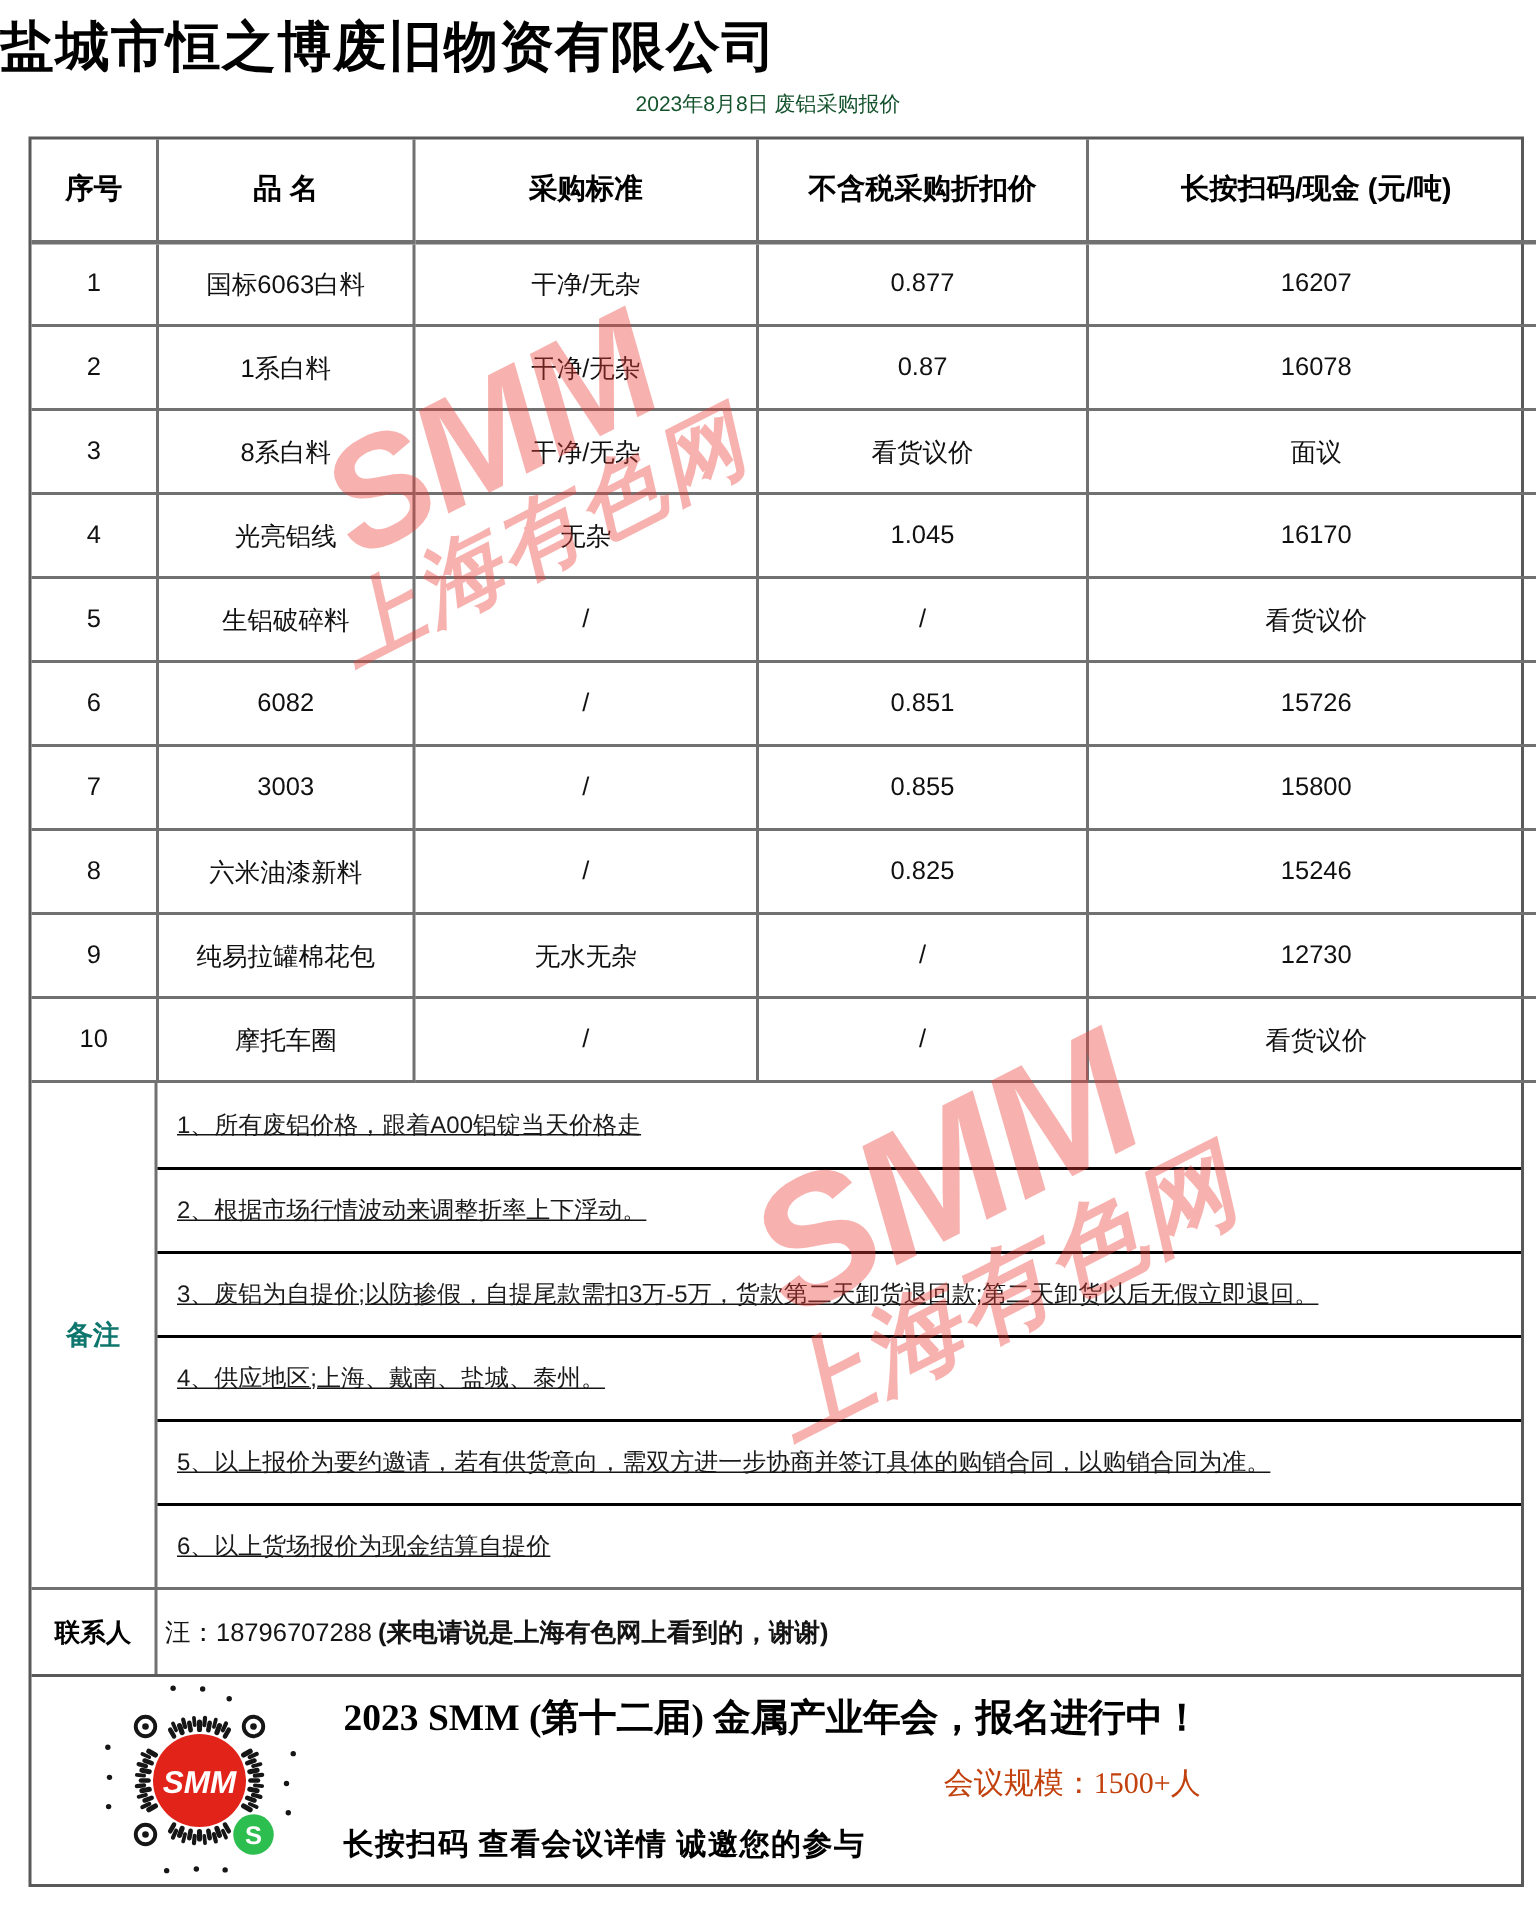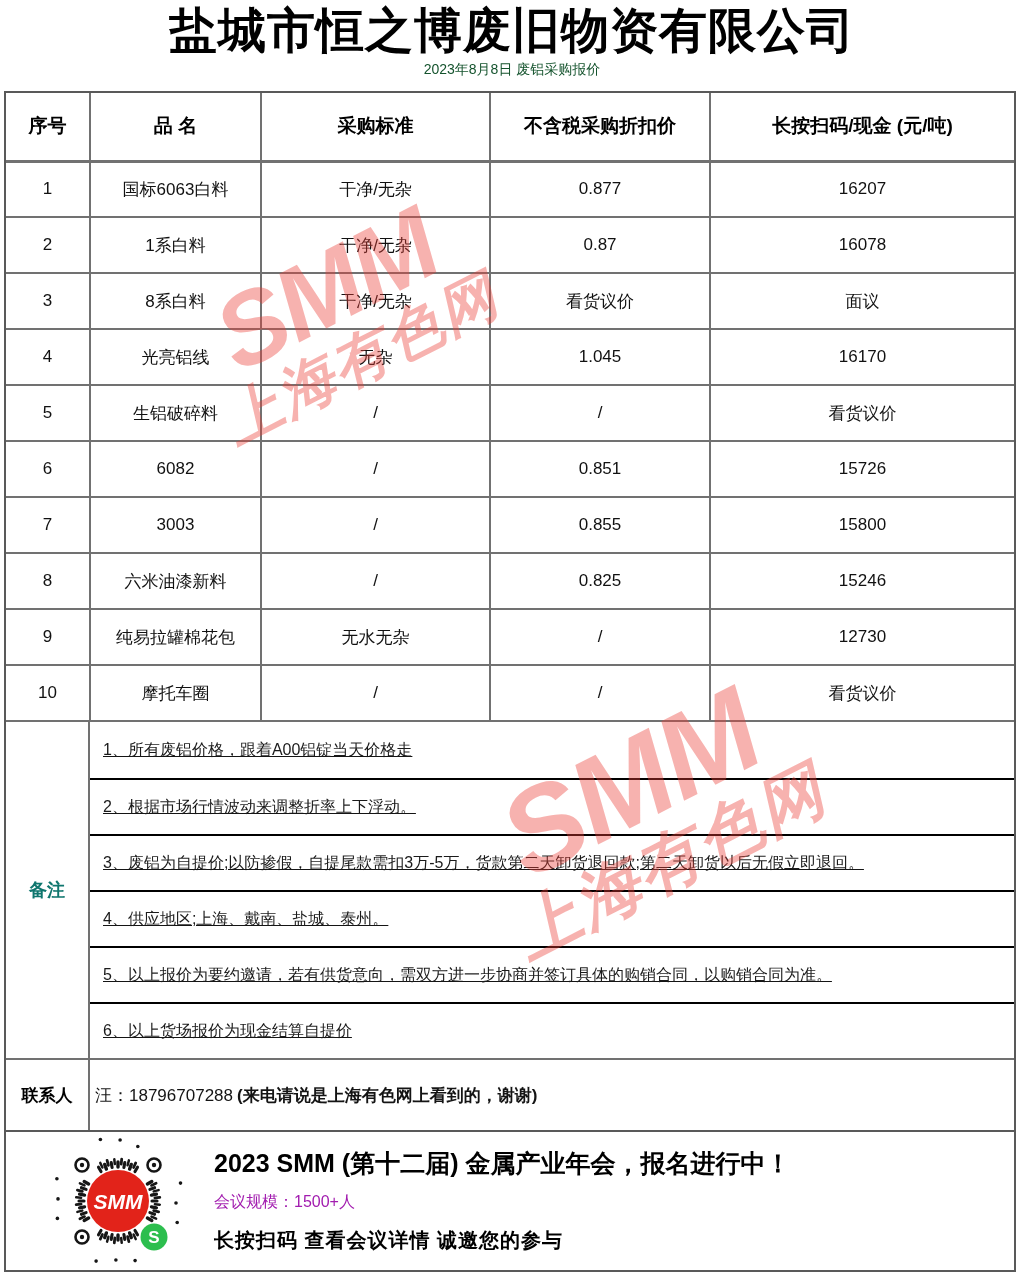--- a/index.html
+++ b/index.html
@@ -6,30 +6,30 @@
   html, body { background: #ffffff; }
   body {
     width: 1024px; height: 1281px;
     font-family: "Liberation Sans", "DejaVu Sans", sans-serif;
     color: #141414; position: relative; overflow: hidden;
   }
   .page { position: relative; width: 1024px; height: 1281px; padding-top: 8px; }
 
   
   .doc-title {
-    text-align: center; font-size: 48px; font-weight: 900;
+    text-align: left; font-size: 36px; font-weight: 900;
     letter-spacing: 1px; color: #000; line-height: 46px;
   }
   .doc-subtitle {
     text-align: center; font-size: 14px; color: #14532d; margin-top: 7px;
   }
 
   
   .sheet {
-    margin: 12px 8px 0 4px;
+    margin: 12px 8px 0 19px;
     border: 2px solid #595959;
     background: transparent;
   }
   table.quote { width: 100%; border-collapse: collapse; table-layout: fixed; }
   .quote th, .quote td {
     border: 2px solid #717171; text-align: center; vertical-align: middle;
     overflow: hidden; white-space: nowrap;
   }
   .quote th { height: 68px; font-size: 19px; font-weight: bold; color: #000; border-bottom-width: 3px; }
   .quote td { height: 56px; font-size: 17px; color: #111; }
@@ -48,35 +48,35 @@
   }
   .remarks-body { flex: 1 1 auto; text-decoration: underline; }
   .remark-row {
     height: 56px; display: flex; align-items: center;
     padding-left: 13px; font-size: 16px; color: #1a1a1a;
     border-top: 2px solid #000000; white-space: nowrap;
   }
   .remark-row:first-child { border-top: none; }
 
   
-  .contact { display: flex; border-top: 2px solid #717171; height: 72px; }
+  .contact { display: flex; border-top: 2px solid #717171; height: 58px; }
   .contact-label {
     width: 84px; flex: 0 0 84px; border-right: 2px solid #717171;
     display: flex; align-items: center; justify-content: center;
     font-size: 17px; font-weight: bold; color: #000;
   }
   .contact-body { flex: 1; display: flex; align-items: center; padding-left: 5px; font-size: 17px; white-space: nowrap; }
   .contact-note { font-weight: bold; margin-left: 4px; }
 
   
   .footer { border-top: 2px solid #595959; height: 140px; display: flex; align-items: center; }
   .qr-wrap { width: 140px; height: 136px; margin-left: 42px; flex: 0 0 140px; display: flex; align-items: center; justify-content: center; }
-  .footer-text { margin-left: 26px; }
+  .footer-text { margin-left: 26px; font-family: Liberation Serif, serif; }
   .footer-title { font-size: 25px; font-weight: 900; color: #000; line-height: 30px; }
-  .footer-scale { font-size: 16px; color: #a21caf; margin-top: 14px; }
+  .footer-scale { font-size: 20px; color: #c2410c; margin-top: 14px; text-align: right; }
   .footer-cta { font-size: 20px; font-weight: 900; color: #000; margin-top: 14px; letter-spacing: 1px; }
 
   
   .watermark {
     position: absolute; z-index: 4; pointer-events: none; user-select: none;
     text-align: center; transform: rotate(-27deg); font-style: italic; font-weight: 900;
   }
   .wm-smm { line-height: 0.92; letter-spacing: -2px; }
   .wm-cn { letter-spacing: 3px; line-height: 1.05; }
   .wm-1 { left: 175px; top: 240px; width: 330px; }

